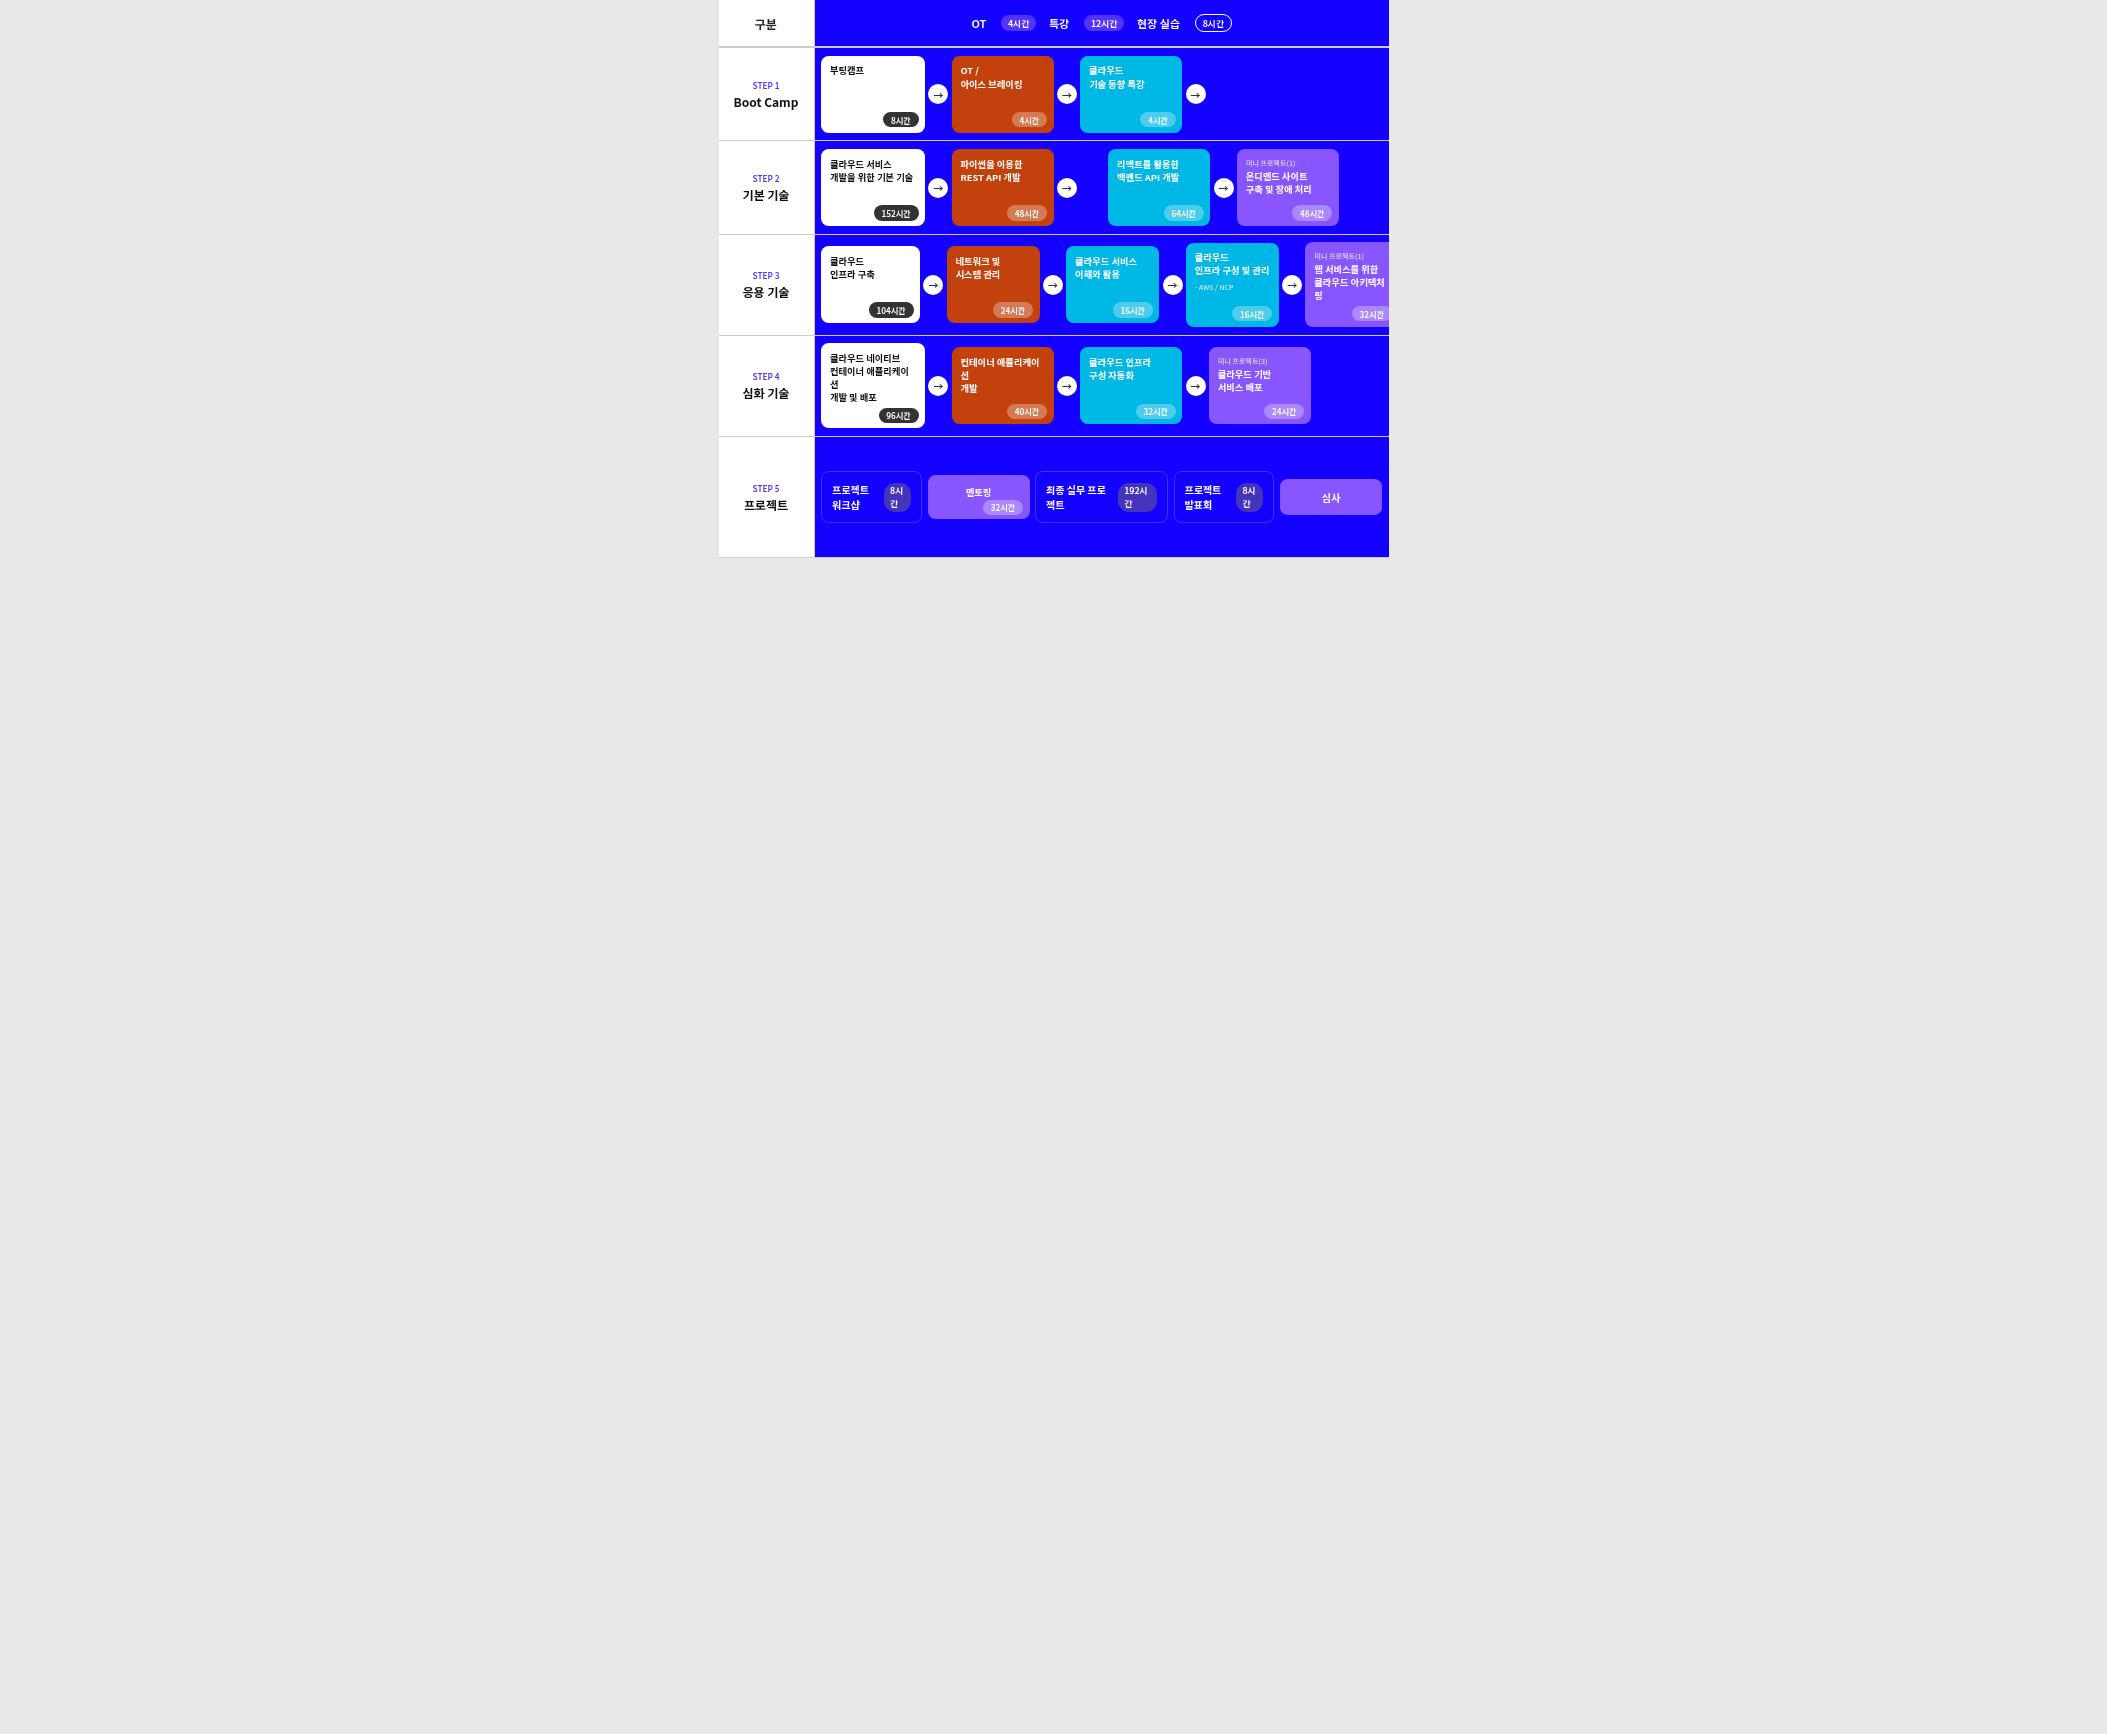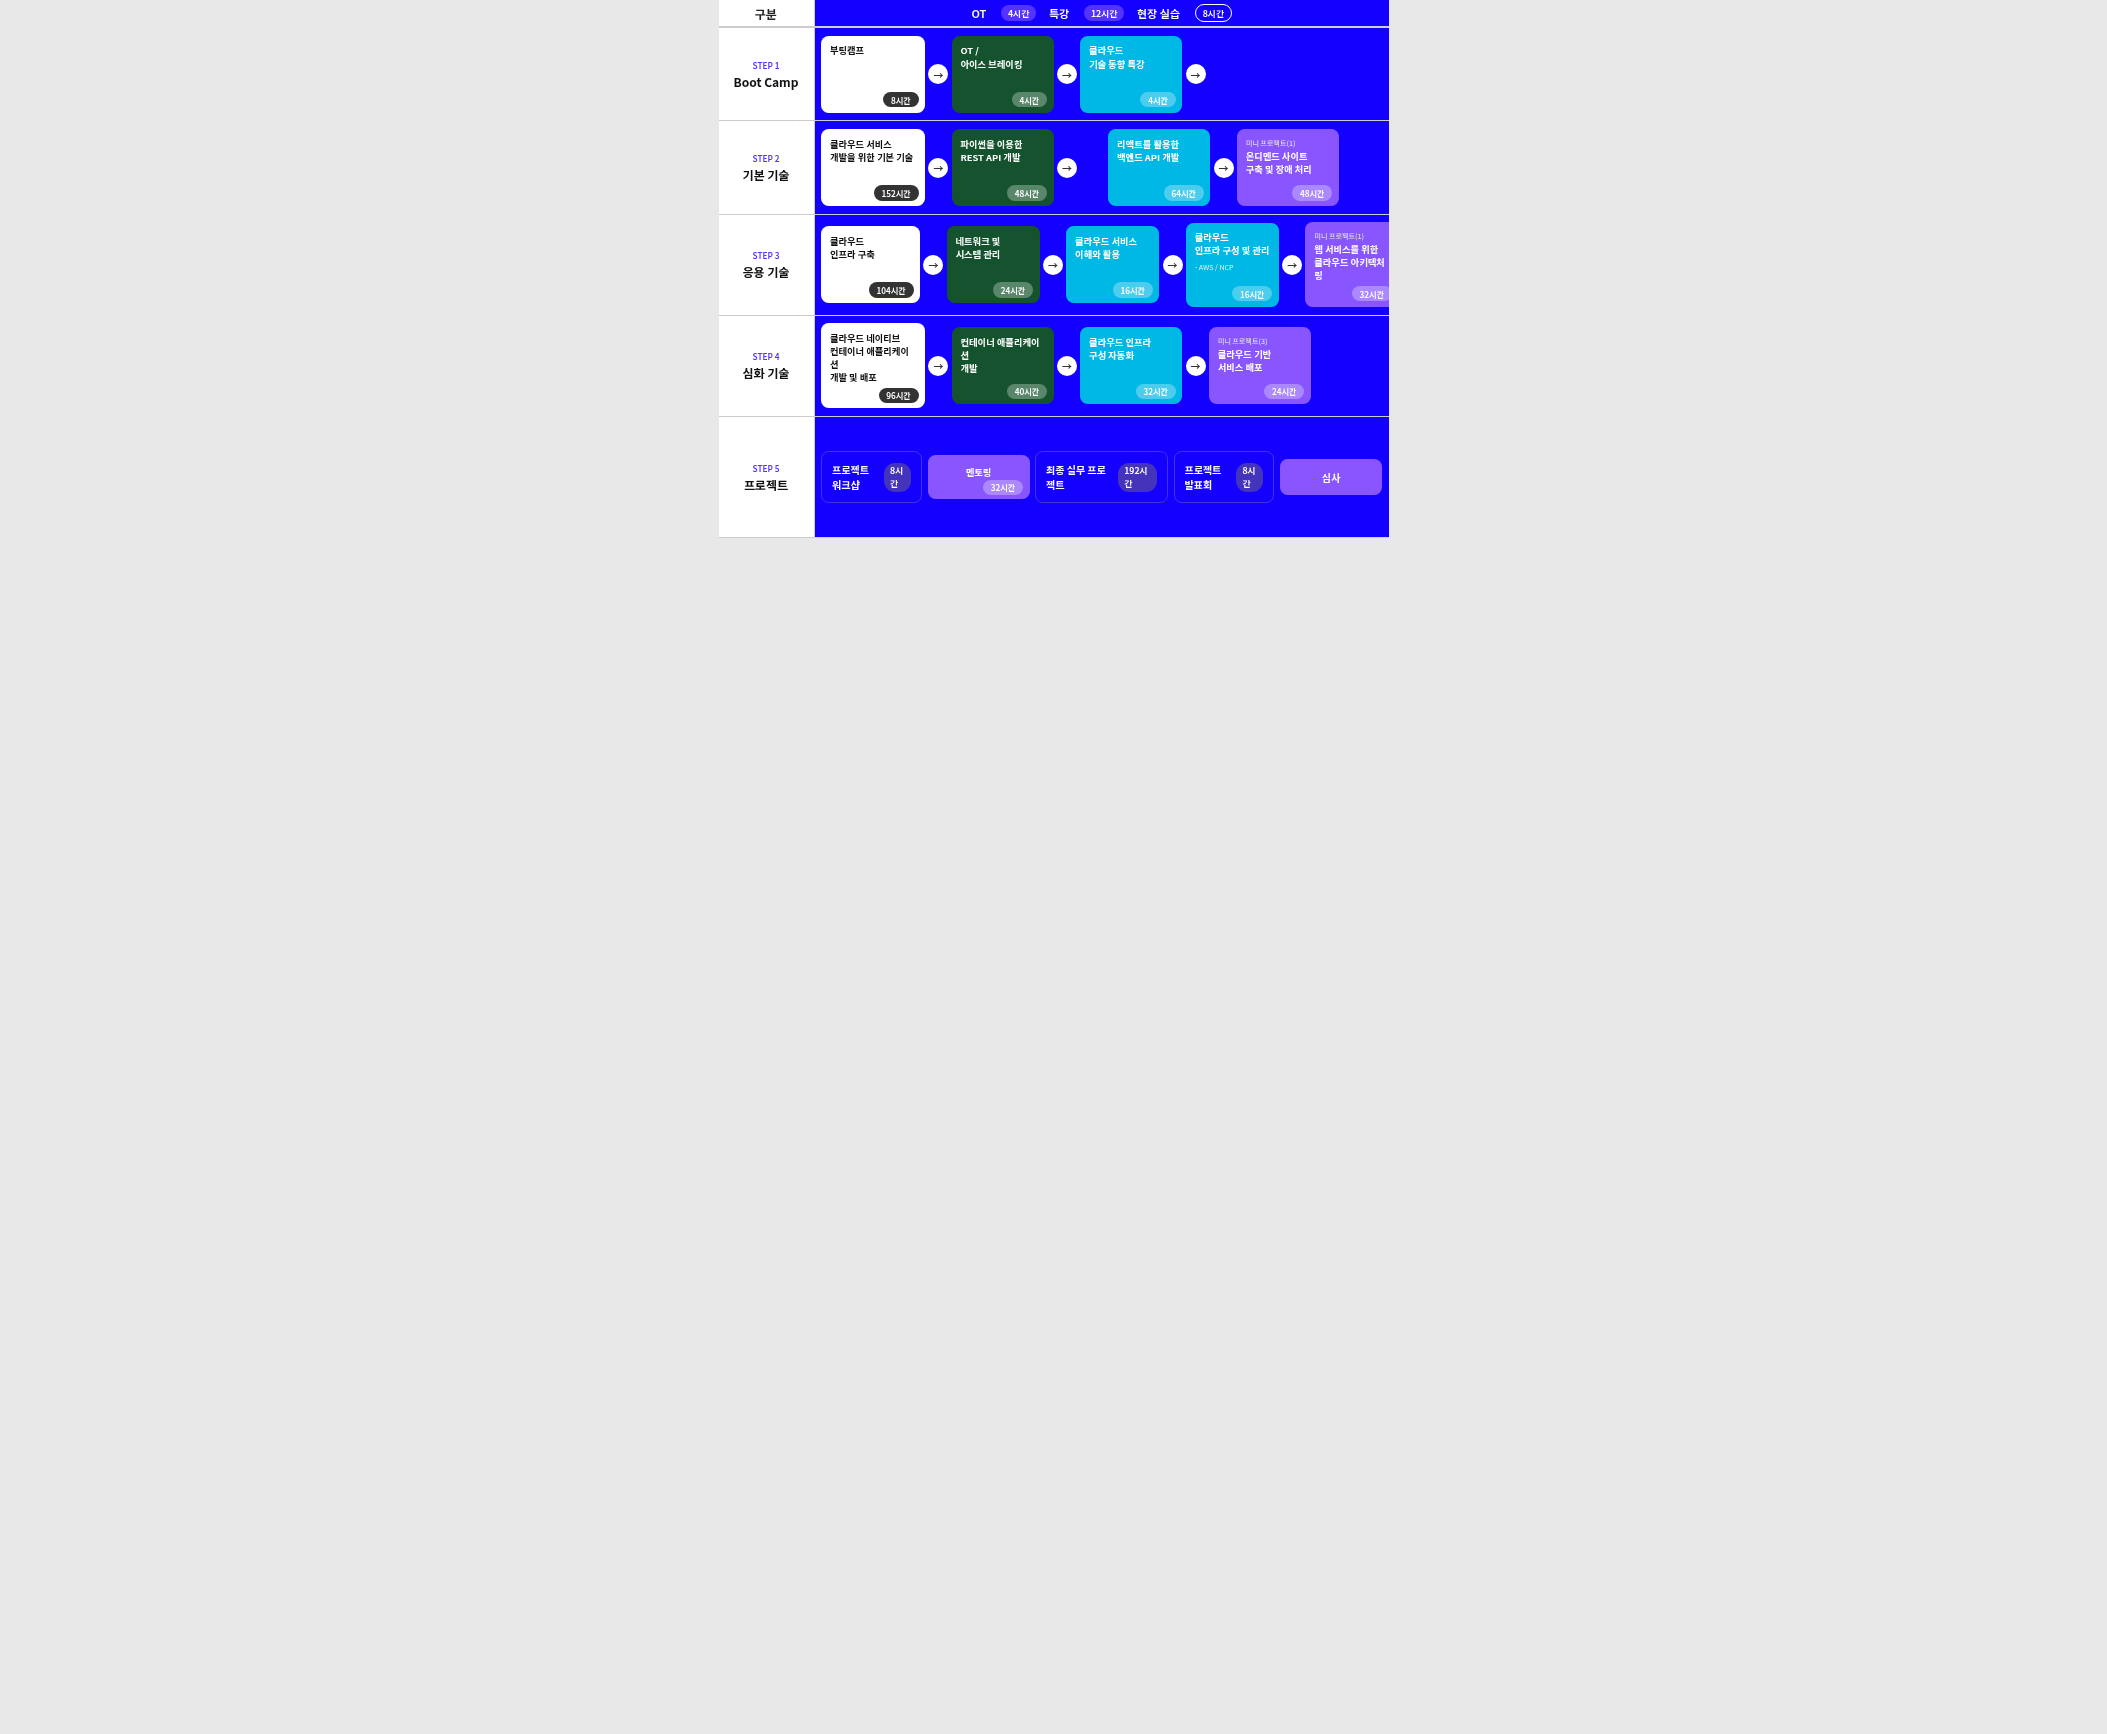--- a/index.html
+++ b/index.html
@@ -7,21 +7,21 @@
       font-family: 'Apple SD Gothic Neo', 'Malgun Gothic', 'Noto Sans KR', sans-serif;
       background: #e8e8e8;
       width: 670px;
       margin: 0 auto;
     }
 
     
     .header-row {
       display: flex;
       width: 100%;
-      height: 28px;
+      height: 48px;
       border-bottom: 1.1px solid #ccc;
     }
     .header-label {
       width: 96px;
       min-width: 96px;
       background: #fff;
       display: flex;
       align-items: center;
       justify-content: center;
       font-size: 12px;
@@ -110,21 +110,21 @@
       display: flex;
       flex-direction: column;
       justify-content: flex-start;
       min-height: 77px;
     }
     .card-white {
       background: #fff;
       color: #111;
     }
     .card-cyan {
-      background: #14532d;
+      background: #c2410c;
       color: #fff;
     }
     .card-cyan2 {
       background: #00b8e6;
       color: #fff;
     }
     .card-purple {
       background: #8855ff;
       color: #fff;
     }

